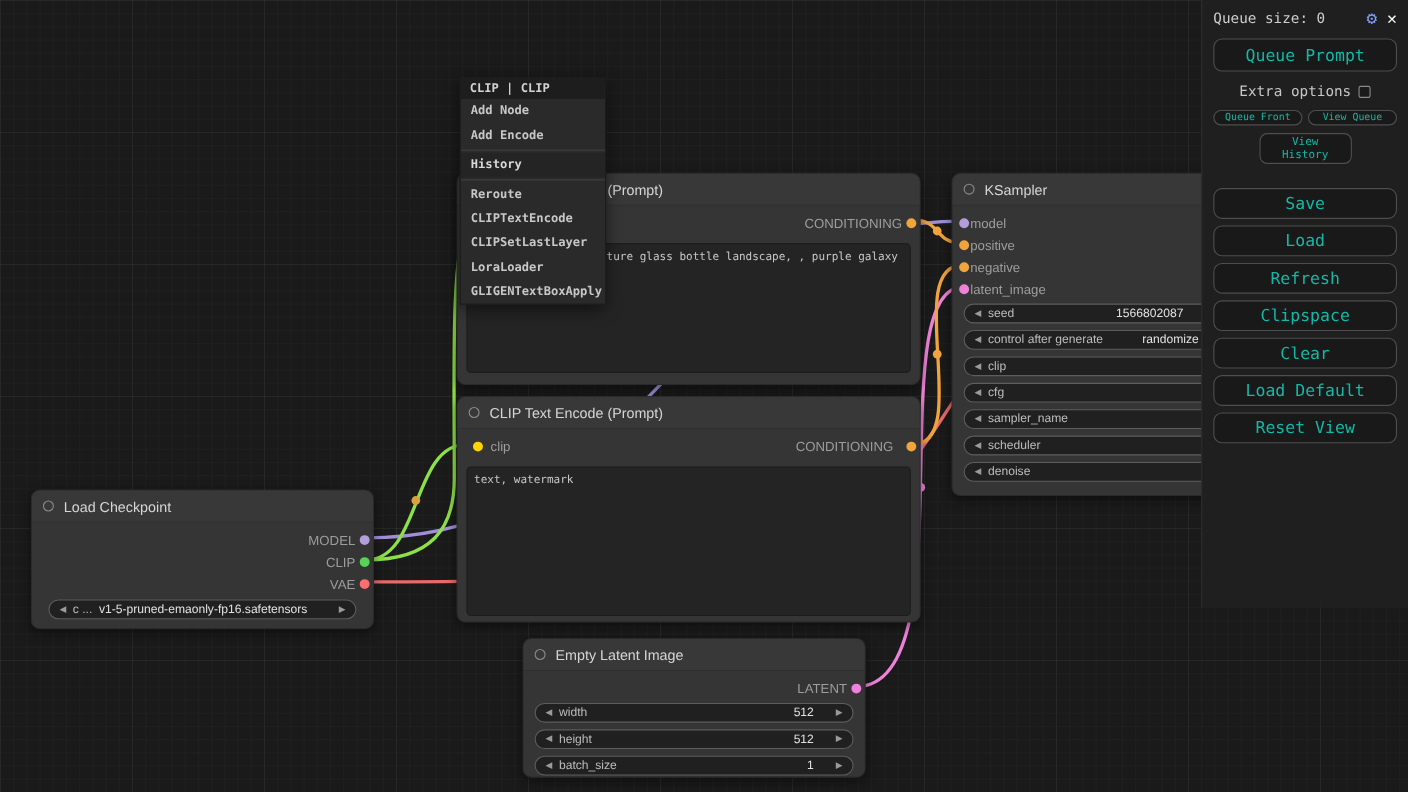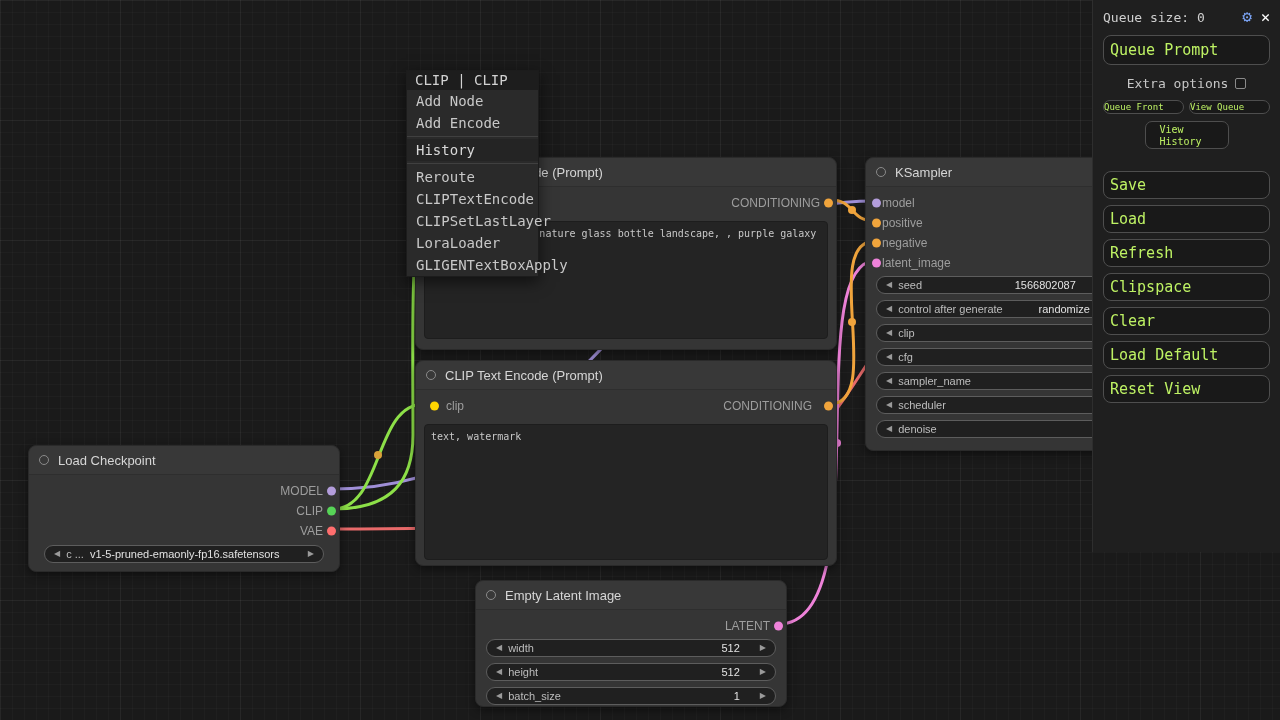--- a/index.html
+++ b/index.html
@@ -67,43 +67,43 @@
   #node-clip1{left:415px;top:157px;width:422px;height:193px;}
   #node-clip1 .ntext{height:118px;}
   #node-clip2{left:415px;top:360px;width:422px;height:206px;}
   #node-clip2 .ntext{height:136px;}
   #node-ksampler{left:865px;top:157px;width:258px;height:294px;}
   #node-latent{left:475px;top:580px;width:312px;height:127px;padding-bottom:4px;}
   .slot-row2{position:relative;height:20px;display:flex;align-items:center;justify-content:space-between;font-size:12px;color:#9d9d9d;padding:0 16px;}
 
   
   .cmenu{
-    position:absolute;left:406px;top:70px;width:133px;z-index:5;box-sizing:border-box;
+    position:absolute;left:418px;top:70px;width:133px;z-index:5;box-sizing:border-box;
     background:#2a2a2a;border:1px solid #1c1c1c;box-shadow:0 5px 14px rgba(0,0,0,.55);
-    font-family:"DejaVu Sans Mono",monospace;font-size:14px;color:#c8c8c8;
+    font-family:"DejaVu Sans Mono",monospace;font-size:11px;color:#c8c8c8;font-weight:bold;
   }
   .cmenu-title{background:#1d1d1d;color:#d2d2d2;padding:3px 8px;line-height:13px;}
   .cmenu-item{padding:4px 9px;line-height:14px;cursor:pointer;}
   .cmenu-search{background:#242424;color:#d8d8d8;}
   .cmenu-sep{border-top:1px solid #404040;margin:2px 0;height:0;}
 
   
   .sidebar{
     position:absolute;right:0;top:0;width:188px;height:552px;z-index:10;box-sizing:border-box;
     background:#1f1f1f;border-left:1px solid #2e2e2e;padding:8px 10px;
     font-family:"DejaVu Sans Mono",monospace;color:#cfcfcf;
   }
   .sb-top{display:flex;align-items:center;gap:9px;font-size:13px;height:18px;}
   .sb-queue-size{flex:1;}
   .gear-ic{color:#7aa2f2;font-size:16px;line-height:1;cursor:pointer;}
   .close-ic{color:#ffffff;font-size:15px;line-height:1;cursor:pointer;}
   .btn{
     display:block;width:100%;box-sizing:border-box;
     background:#191919;border:1px solid #4e4e4e;border-radius:8px;
-    color:#bef264;font-family:inherit;text-align:left;cursor:pointer;
+    color:#14b8a6;font-family:inherit;text-align:center;cursor:pointer;
   }
   .btn-queue{height:30px;font-size:15px;margin-top:9px;}
   .extra{display:flex;align-items:center;justify-content:center;gap:7px;margin-top:10px;font-size:13px;color:#c6c6c6;height:16px;}
   .checkbox{width:11px;height:11px;border:1px solid #8a8a8a;border-radius:2px;background:#1a1a1a;box-sizing:border-box;cursor:pointer;}
   .sb-small{display:flex;gap:5px;margin-top:9px;}
   .btn-small{flex:1;height:14px;font-size:9px;border-radius:7px;line-height:12px;padding:0;}
   .btn-history{width:84px;margin:7px auto 0;height:28px;font-size:10px;border-radius:7px;padding:2px 14px;line-height:12px;}
   .sb-actions{margin-top:22px;display:flex;flex-direction:column;gap:6px;}
   .btn-action{height:28px;font-size:15px;}
 </style>

